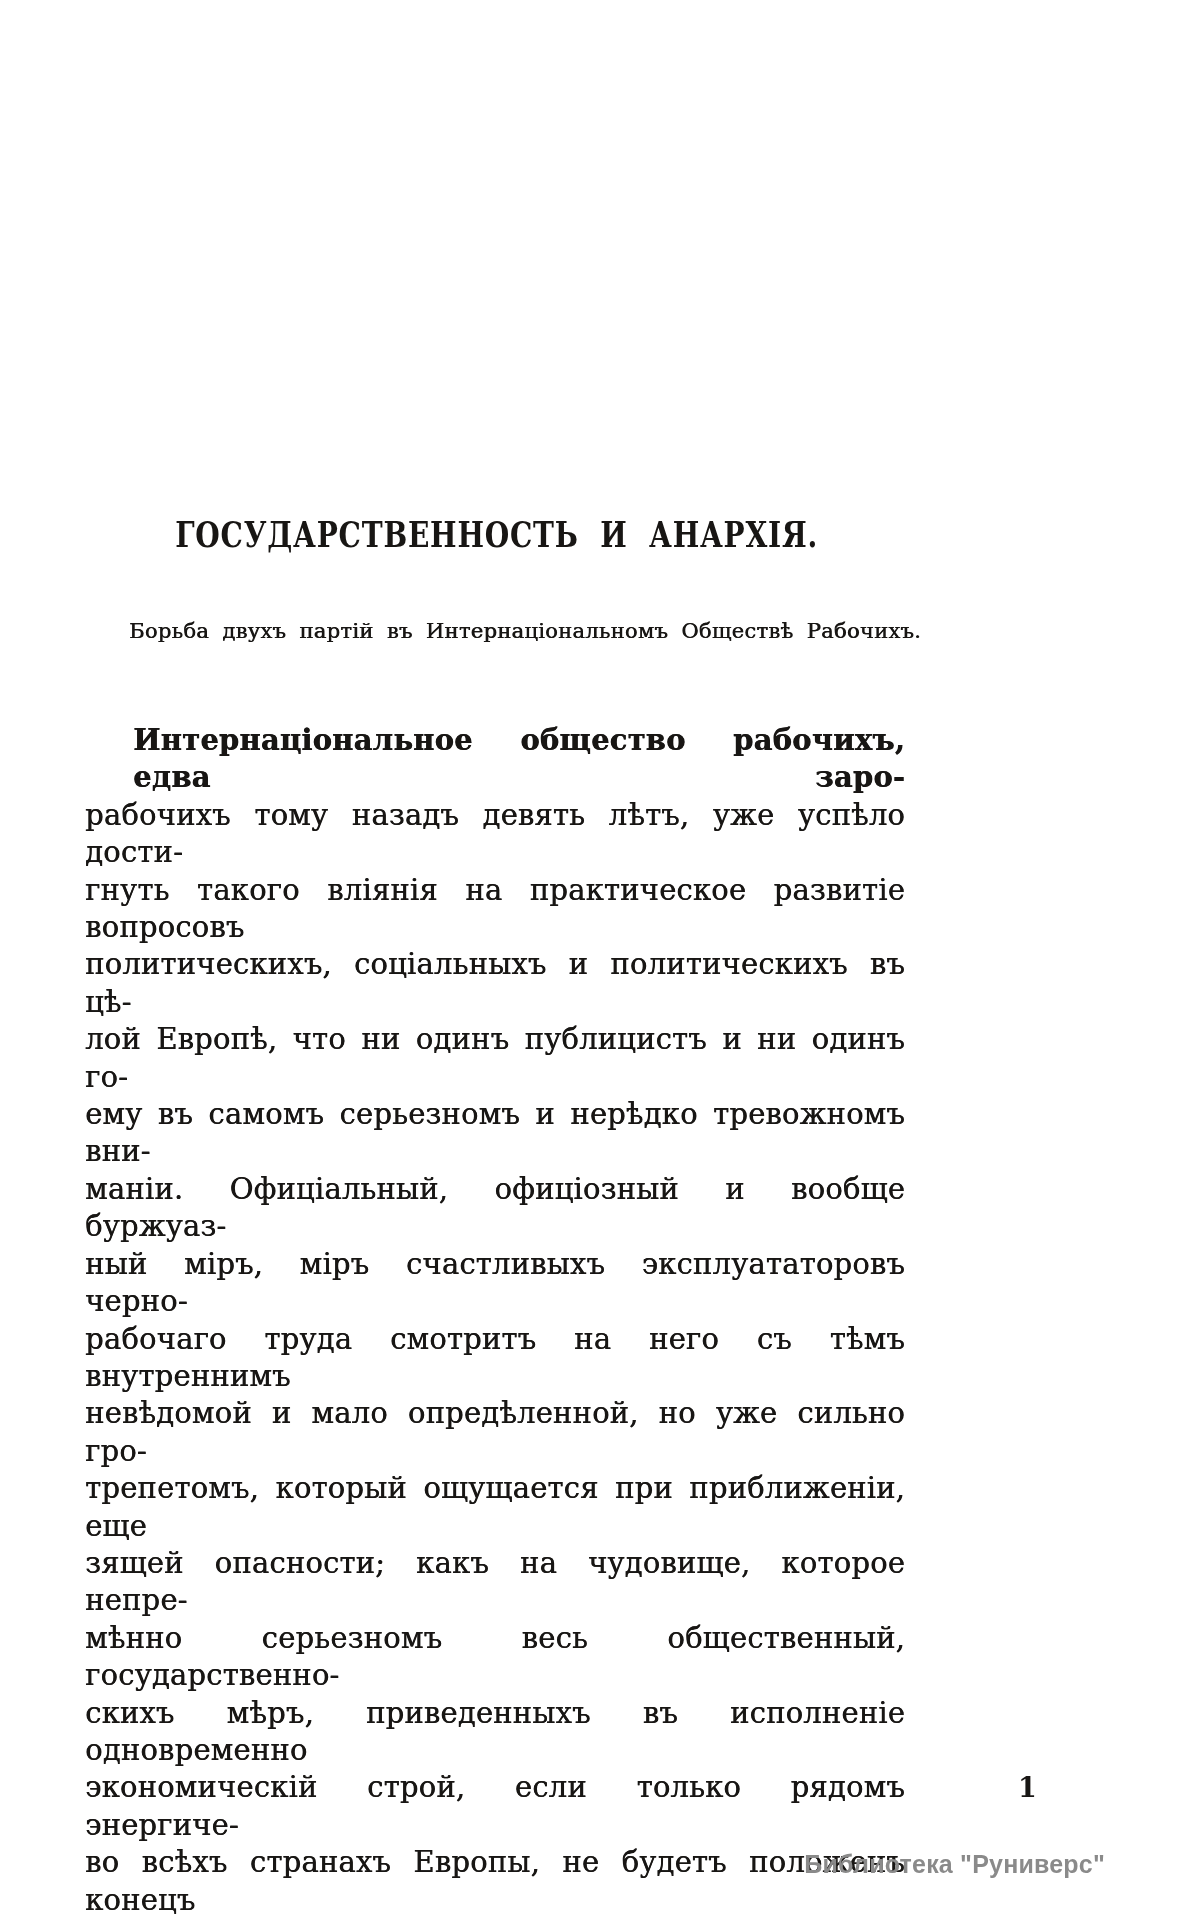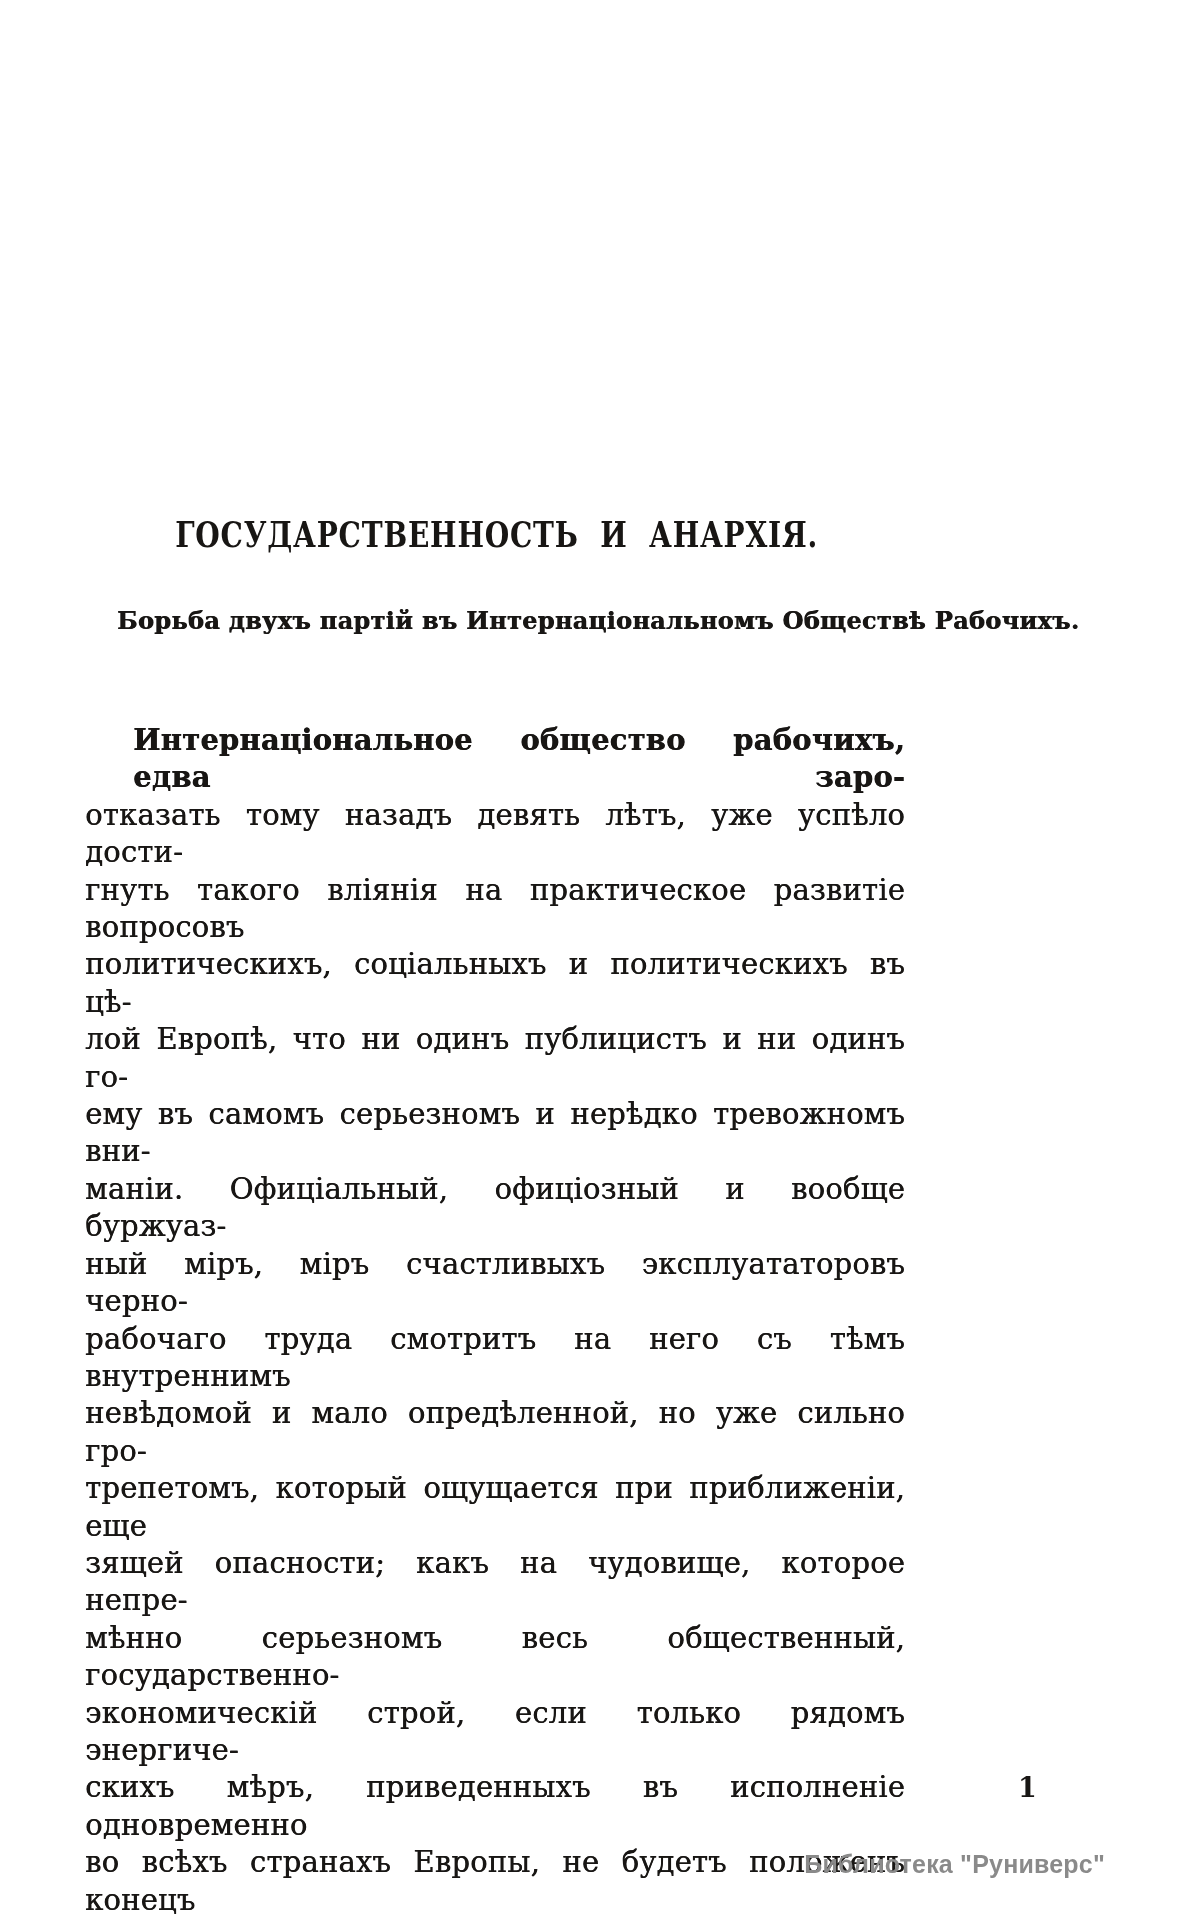--- a/index.html
+++ b/index.html
@@ -34,26 +34,26 @@
     word-spacing: 14px;
     white-space: nowrap;
     transform: scaleX(0.78);
     transform-origin: 50% 50%;
   }
   .subtitle {
     position: absolute;
     left: 85px;
     top: 603px;
     width: 820px;
-    margin: 4px;
+    margin: 16px;
     padding-left: 28px;
     box-sizing: border-box;
-    font-size: 24px;
+    font-size: 21px;
     line-height: 1.2;
-    font-weight: bold;
+    font-weight: normal;
     text-shadow: 0.6px 0 0 currentColor;
     letter-spacing: 0.3px;
     text-align: justify;
     text-align-last: justify;
     white-space: nowrap;
   }
   .body-text {
     position: absolute;
     left: 85px;
     top: 722px;
@@ -96,34 +96,34 @@
 <body>
 
 <div class="page">
 
   <h1 class="title">ГОСУДАРСТВЕННОСТЬ И АНАРХІЯ.</h1>
 
   <h2 class="subtitle">Борьба двухъ партій въ Интернаціональномъ Обществѣ Рабочихъ.</h2>
 
   <div class="body-text">
     <div class="line indent">Интернаціональное общество рабочихъ, едва заро-</div>
-    <div class="line">отказать тому назадъ девять лѣтъ, уже успѣло дости-</div>
+    <div class="line">рабочихъ тому назадъ девять лѣтъ, уже успѣло дости-</div>
     <div class="line">гнуть такого вліянія на практическое развитіе вопросовъ</div>
     <div class="line">политическихъ, соціальныхъ и политическихъ въ цѣ-</div>
     <div class="line">лой Европѣ, что ни одинъ публицистъ и ни одинъ го-</div>
     <div class="line">ему въ самомъ серьезномъ и нерѣдко тревожномъ вни-</div>
     <div class="line">маніи. Офиціальный, офиціозный и вообще буржуаз-</div>
     <div class="line">ный міръ, міръ счастливыхъ эксплуататоровъ черно-</div>
     <div class="line">рабочаго труда смотритъ на него съ тѣмъ внутреннимъ</div>
     <div class="line">невѣдомой и мало опредѣленной, но уже сильно гро-</div>
     <div class="line">трепетомъ, который ощущается при приближеніи, еще</div>
     <div class="line">зящей опасности; какъ на чудовище, которое непре-</div>
     <div class="line">мѣнно серьезномъ весь общественный, государственно-</div>
+    <div class="line">скихъ мѣръ, приведенныхъ въ исполненіе одновременно</div>
     <div class="line">экономическій строй, если только рядомъ энергиче-</div>
-    <div class="line">скихъ мѣръ, приведенныхъ въ исполненіе одновременно</div>
     <div class="line">во всѣхъ странахъ Европы, не будетъ положенъ конецъ</div>
 
   </div>
 
   <div class="page-number">1</div>
 
   <div class="watermark">Библиотека "Руниверс"</div>
 
 </div>
 

